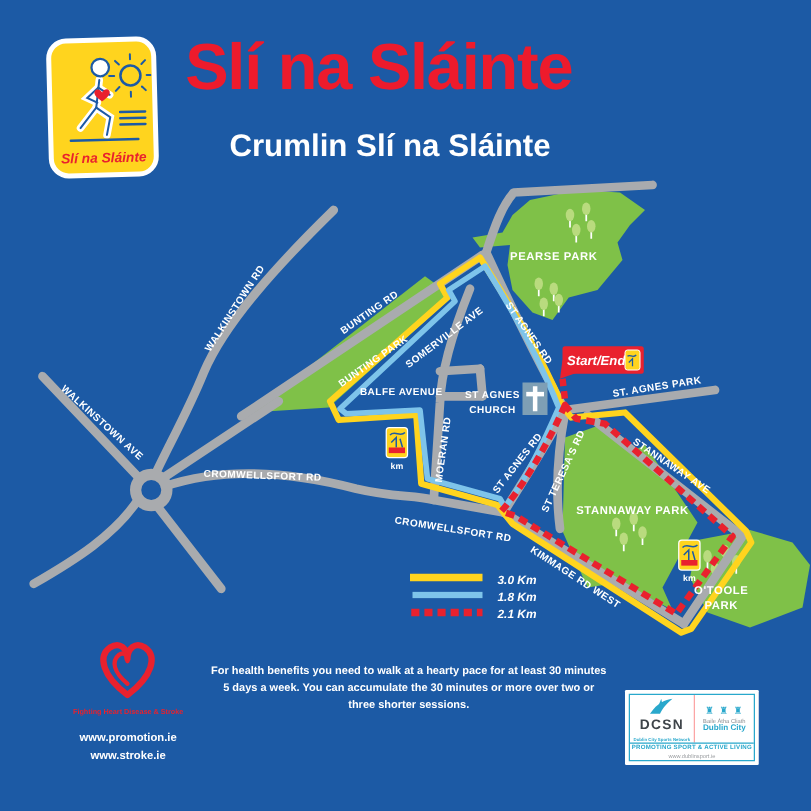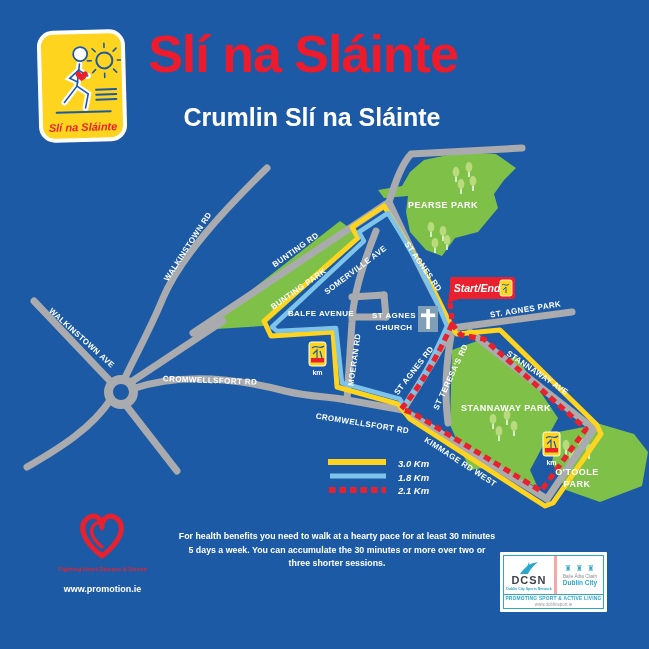--- a/index.html
+++ b/index.html
@@ -36,32 +36,32 @@
   .se-txt{font:italic 700 10.5px "Liberation Sans",sans-serif;fill:#fff;text-anchor:middle;}
   .km-txt{font:700 7px "Liberation Sans",sans-serif;fill:#fff;text-anchor:middle;}
   
   .ihf{position:absolute;left:30px;top:508px;width:145px;text-align:center;}
   .ihf-name1{color:#fff;font-weight:800;font-size:14px;letter-spacing:.5px;margin-top:2px;}
   .ihf-name2{color:#fff;font-weight:700;font-size:11.5px;letter-spacing:3.5px;margin-top:1px;}
   .ihf-tag{color:#E9212E;font-weight:700;font-size:5.8px;margin-top:2px;}
   .ihf-urls{margin-top:11px;color:#fff;font-weight:700;font-size:9px;line-height:1.5;}
   .paras{
     position:absolute;left:168px;top:530px;width:318px;text-align:center;
-    color:#fff;font-weight:700;font-size:8.8px;line-height:1.55;margin-left:10px;
+    color:#fff;font-weight:700;font-size:8.8px;line-height:1.55;
   }
   .paras p{margin:0 0 9px 0;}
   .dcsn-box{
     position:absolute;left:500px;top:552px;width:107px;height:60px;
     background:#fff;border-radius:1px;padding:3px;box-sizing:border-box;
   }
   .dcsn-frame{border:1px solid #29A8CC;width:100%;height:100%;box-sizing:border-box;
     display:flex;flex-direction:column;}
   .dcsn-top{flex:1;display:flex;}
-  .dcsn-left{width:52%;border-right:3px solid #fca5a5;display:flex;flex-direction:column;
-    align-items:center;justify-content:center;padding-top:2px;}
+  .dcsn-left{width:52%;border-right:1px solid #fca5a5;display:flex;flex-direction:column;
+    align-items:center;justify-content:space-between;padding-top:2px;}
   .dcsn-right{width:48%;display:flex;flex-direction:column;align-items:center;justify-content:center;}
   .dcsn-name{color:#3E4449;font-weight:800;font-size:11px;letter-spacing:1px;line-height:1;}
   .dcsn-cap{color:#29A8CC;font-weight:700;font-size:3.5px;margin-top:1px;}
   .dcsn-castles{color:#29A8CC;font-size:8px;line-height:1;letter-spacing:1px;}
   .dcsn-irish{color:#8A8D90;font-size:4.6px;margin-top:1px;}
   .dcsn-city{color:#29A8CC;font-weight:700;font-size:6.5px;}
   .dcsn-bottom{border-top:1px solid #29A8CC;text-align:center;padding:1px 0 1px 0;}
   .dcsn-promo{color:#29A8CC;font-weight:700;font-size:4.9px;letter-spacing:.2px;}
   .dcsn-url{color:#9A9DA0;font-size:4.5px;margin-top:1px;}
 </style>
@@ -237,20 +237,21 @@
 <div class="sub-title">Crumlin Slí na Sláinte</div>
 
 <div class="ihf">
   <svg width="145" height="52" viewBox="0 0 145 52">
     <path d="M72,48 C52,33 48,17 58,10 C66,5 72,11 72,19 C72,11 78,5 86,10 C96,17 92,33 72,48 Z" fill="none" stroke="#E9212E" stroke-width="5" stroke-linejoin="round"></path>
     <path d="M72,39 C61,30 59,21 65,16 C69,13 72,16 72,21" fill="none" stroke="#E9212E" stroke-width="3.4" stroke-linecap="round"></path>
   </svg>
   <div class="ihf-tag">Fighting Heart Disease &amp; Stroke</div>
   <div class="ihf-urls">
     <div>www.promotion.ie</div>
+    <div>www.stroke.ie</div>
   </div>
 </div>
 
 <div class="paras">
   <p>For health benefits you need to walk at a hearty pace for at least 30 minutes 5 days a week. You can accumulate the 30 minutes or more over two or three shorter sessions.</p>
 </div>
 
 <div class="dcsn-box">
   <div class="dcsn-frame">
     <div class="dcsn-top">

